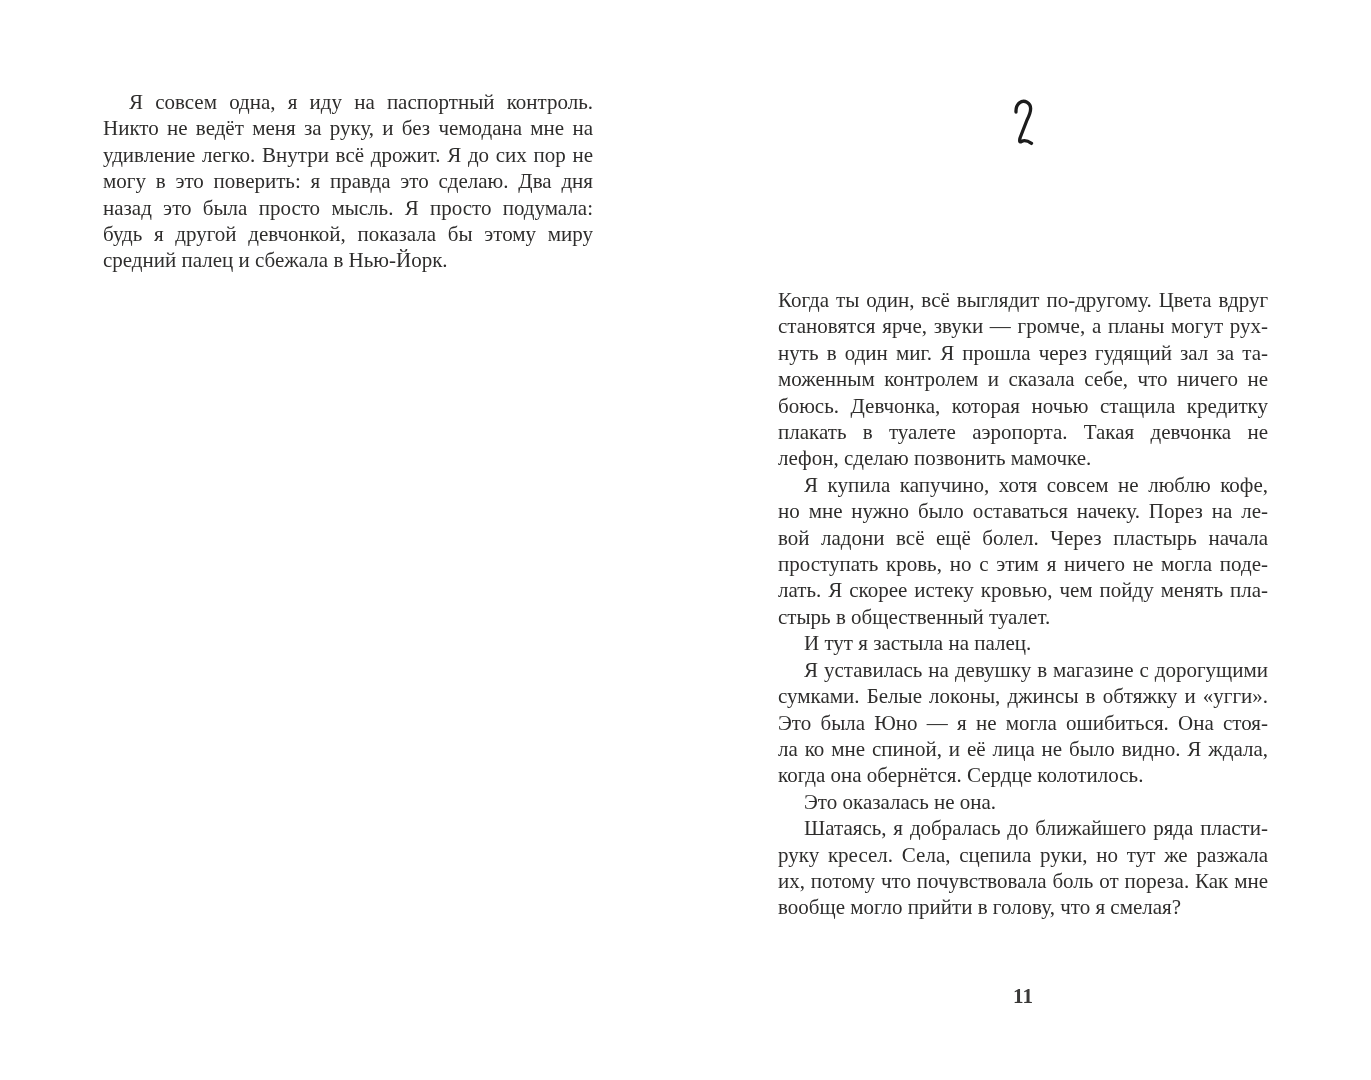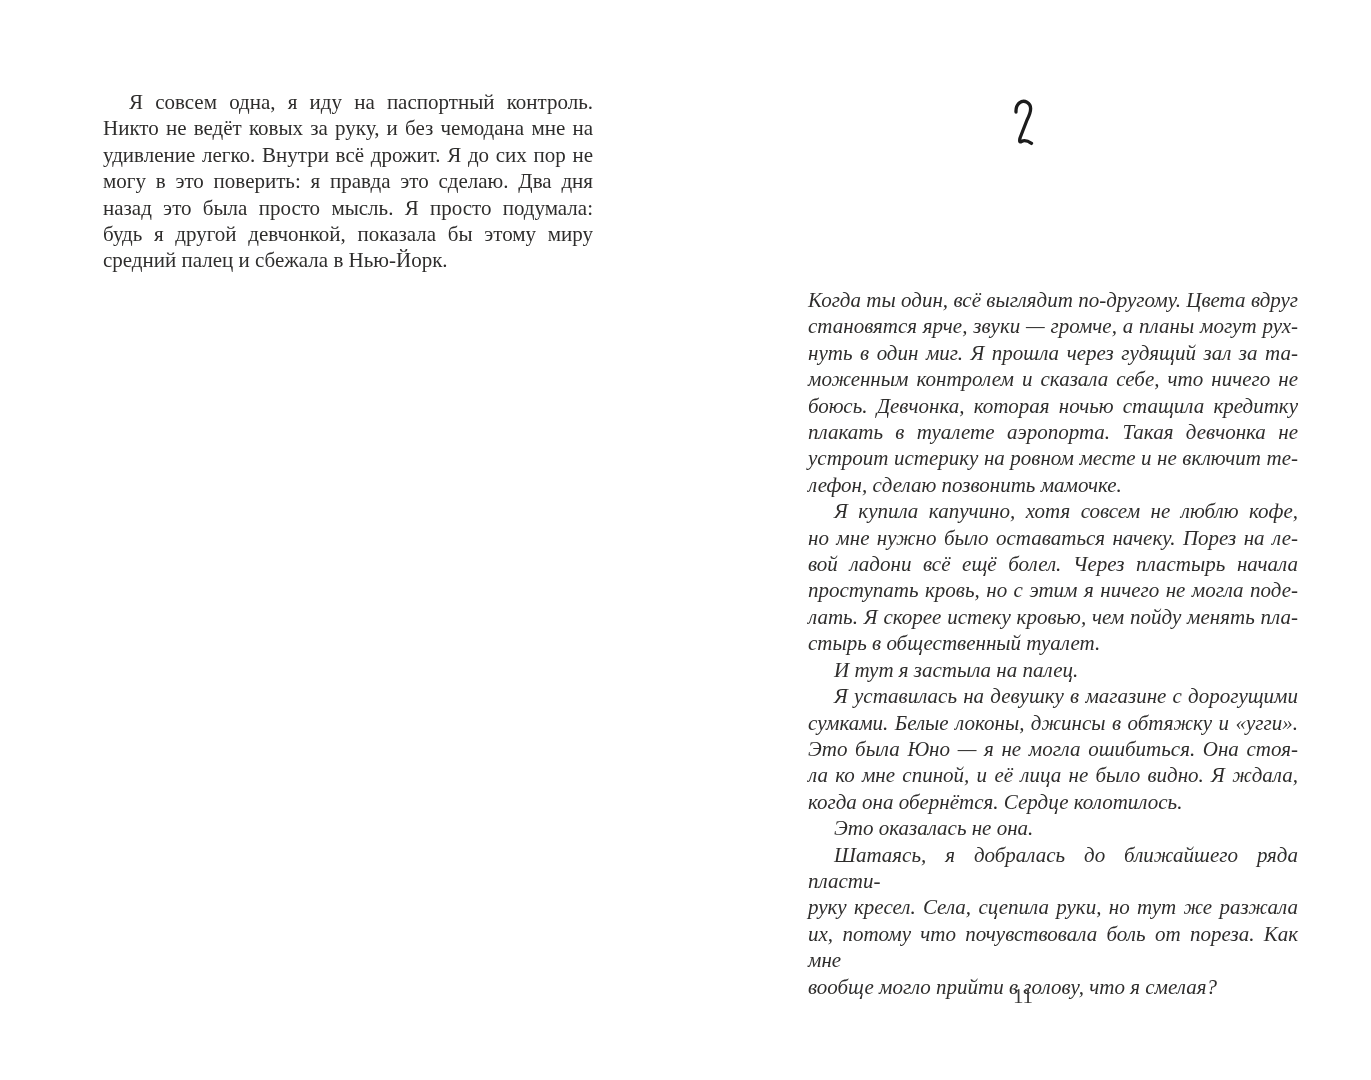--- a/index.html
+++ b/index.html
@@ -15,21 +15,21 @@
     font-family: "Liberation Serif", "DejaVu Serif", serif;
     color: #2e2d2c;
   }
   .text-block {
     position: absolute;
     width: 490px;
     font-size: 21px;
     line-height: 26.4px;
   }
   #left-paragraphs  { left: 103px; top: 89px; }
-  #right-paragraphs { left: 808px; top: 287px; font-style: italic; }
+  #right-paragraphs { left: 778px; top: 287px; }
   .para { margin: 0; }
   .line {
     text-align: justify;
     -moz-text-align-last: justify;
     text-align-last: justify;
   }
   .line.last {
     -moz-text-align-last: left;
     text-align-last: left;
   }
@@ -38,38 +38,39 @@
     position: absolute;
     left: 778px; top: 98px; width: 490px;
     display: flex; justify-content: center;
   }
   .folio {
     position: absolute;
     left: 778px; top: 984px; width: 490px;
     text-align: center;
     font-size: 21px;
     color: #3a3938;
+    font-weight: bold;
   }
   .sr {
     position: absolute;
     width: 1px; height: 1px;
     overflow: hidden;
     clip: rect(0 0 0 0);
     white-space: nowrap;
   }
 </style>
 </head>
 <body>
 
 <div class="spread">
 
   <div class="text-block" id="left-paragraphs">
       <div class="para">
         <div class="line indent">Я совсем одна, я иду на паспортный контроль.</div>
-        <div class="line">Никто не ведёт ковых за руку, и без чемодана мне на</div>
+        <div class="line">Никто не ведёт меня за руку, и без чемодана мне на</div>
         <div class="line">удивление легко. Внутри всё дрожит. Я до сих пор не</div>
         <div class="line">могу в это поверить: я правда это сделаю. Два дня</div>
         <div class="line">назад это была просто мысль. Я просто подумала:</div>
         <div class="line">будь я другой девчонкой, показала бы этому миру</div>
         <div class="line last">средний палец и сбежала в Нью-Йорк.</div>
       </div>
     </div>
 
   <div class="chapter-head">
     <span class="sr">2</span>
@@ -80,21 +81,20 @@
   </div>
 
   <div class="text-block" id="right-paragraphs">
       <div class="para">
         <div class="line">Когда ты один, всё выглядит по-другому. Цвета вдруг</div>
         <div class="line">становятся ярче, звуки — громче, а планы могут рух-</div>
         <div class="line">нуть в один миг. Я прошла через гудящий зал за та-</div>
         <div class="line">моженным контролем и сказала себе, что ничего не</div>
         <div class="line">боюсь. Девчонка, которая ночью стащила кредитку</div>
         <div class="line">плакать в туалете аэропорта. Такая девчонка не</div>
-        <div class="line">устроит истерику на ровном месте и не включит те-</div>
         <div class="line last">лефон, сделаю позвонить мамочке.</div>
       </div>
       <div class="para">
         <div class="line indent">Я купила капучино, хотя совсем не люблю кофе,</div>
         <div class="line">но мне нужно было оставаться начеку. Порез на ле-</div>
         <div class="line">вой ладони всё ещё болел. Через пластырь начала</div>
         <div class="line">проступать кровь, но с этим я ничего не могла поде-</div>
         <div class="line">лать. Я скорее истеку кровью, чем пойду менять пла-</div>
         <div class="line last">стырь в общественный туалет.</div>
       </div>

